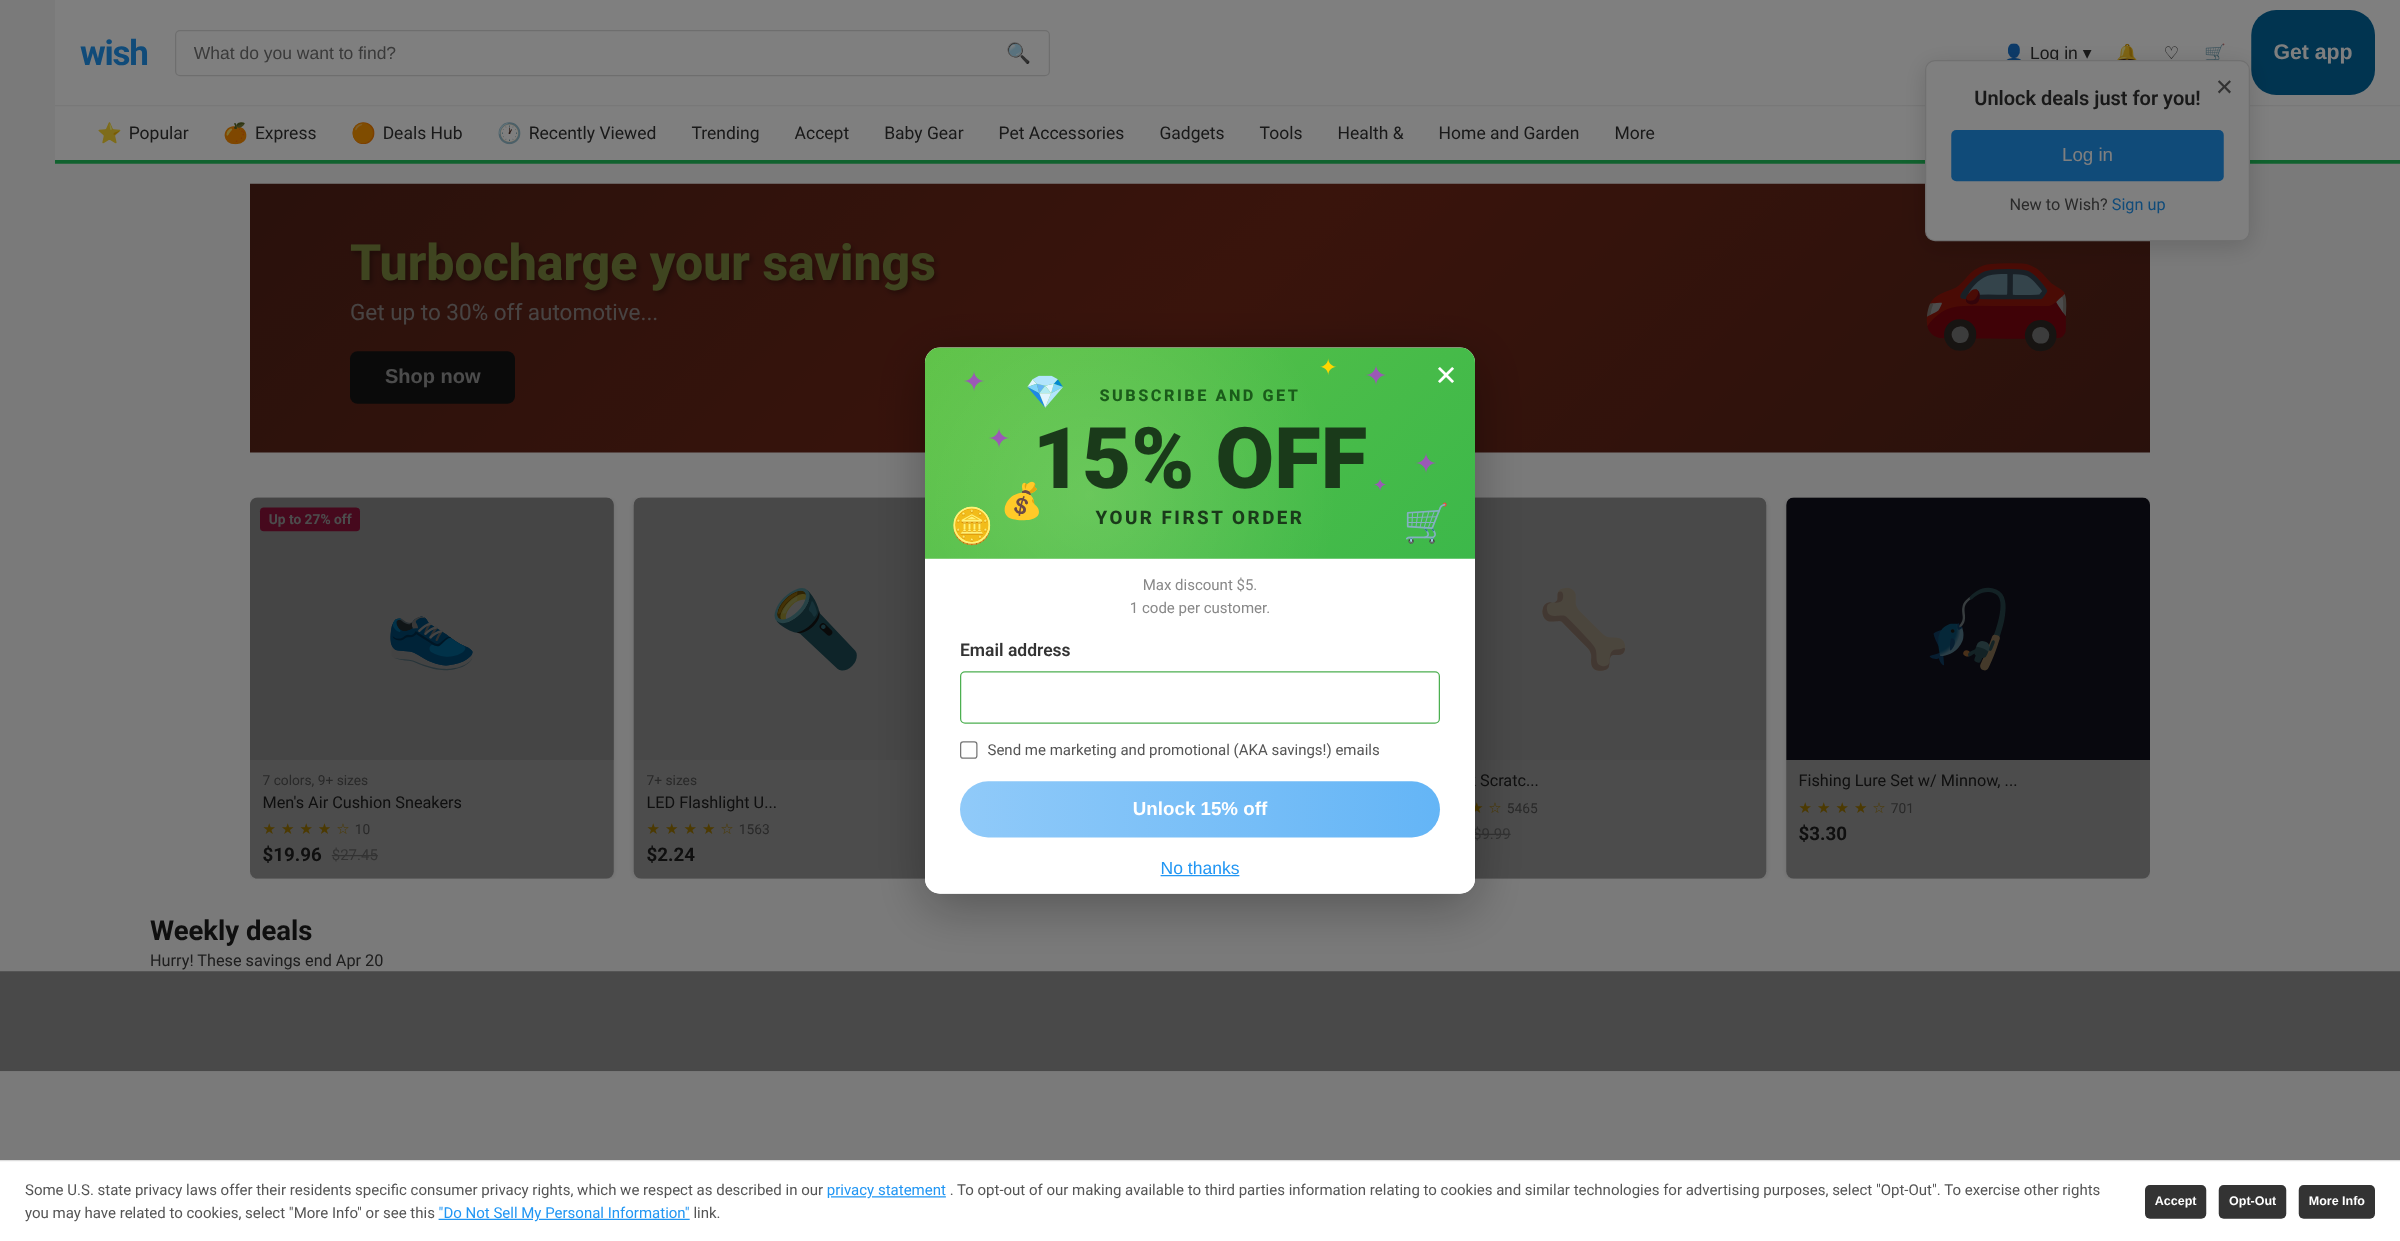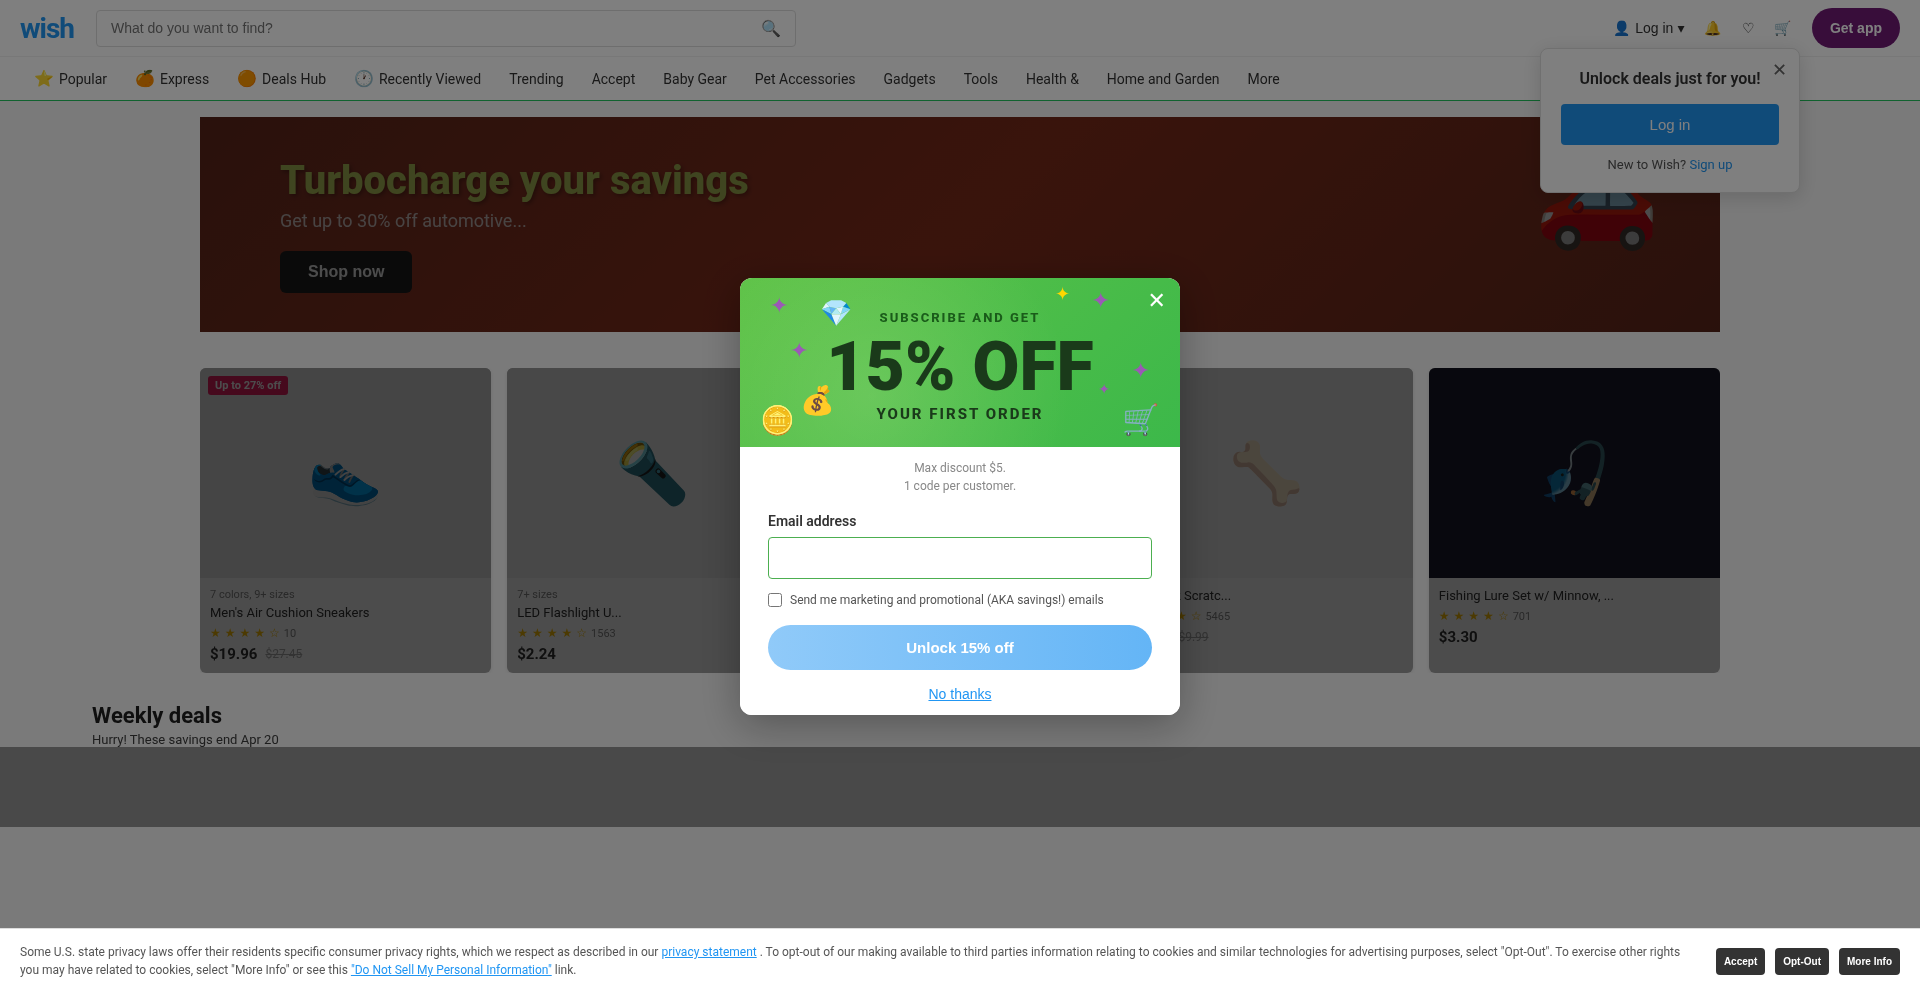--- a/index.html
+++ b/index.html
@@ -1,23 +1,24 @@
 <!DOCTYPE html>
 <html><head>
   <meta charset="utf-8">
   <style>
     * { box-sizing: border-box; margin: 0; padding: 0; }
     body { font-family: -apple-system, BlinkMacSystemFont, 'Segoe UI', Roboto, sans-serif; background: #f5f5f5; overflow-x: hidden; }
 
     
     .header {
       background: #fff;
-      border-bottom: 1px solid #22c55e;
+      border-bottom: 3px solid #22c55e;
       position: relative;
       z-index: 100;
+      margin-left: 44px;
     }
     .header-top {
       display: flex;
       align-items: center;
       padding: 8px 20px;
       gap: 16px;
     }
     .logo {
       font-size: 28px;
       font-weight: 700;
@@ -52,26 +53,26 @@
       background: none;
       border: none;
       cursor: pointer;
       display: flex;
       align-items: center;
       gap: 4px;
       font-size: 14px;
       color: #333;
     }
     .get-app-btn {
-      background: #701a75;
+      background: #0369a1;
       color: #fff;
       border: none;
       border-radius: 20px;
-      padding: 12px 18px;
-      font-size: 14px;
+      padding: 24px 18px;
+      font-size: 17px;
       font-weight: 600;
       cursor: pointer;
     }
 
     
     .nav-bar {
       display: flex;
       align-items: center;
       padding: 0 20px;
       border-top: 1px solid #f0f0f0;
@@ -251,21 +252,21 @@
       color: #333;
     }
     .original-price {
       font-size: 12px;
       color: #aaa;
       text-decoration: line-through;
     }
 
     
     .weekly-deals {
-      padding: 10px 92px 0;
+      padding: 10px 120px 0;
     }
     .weekly-deals h2 {
       font-size: 22px;
       font-weight: 700;
       color: #333;
     }
     .weekly-deals p {
       font-size: 13px;
       color: #666;
       margin-top: 4px;

